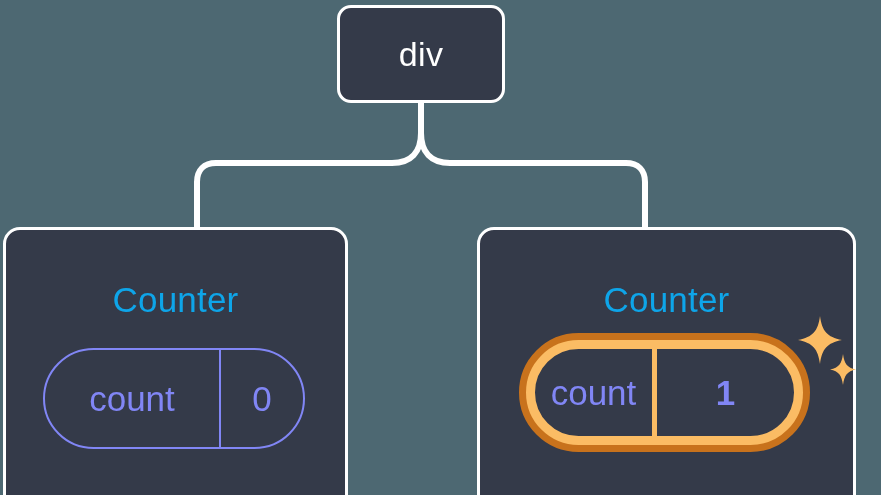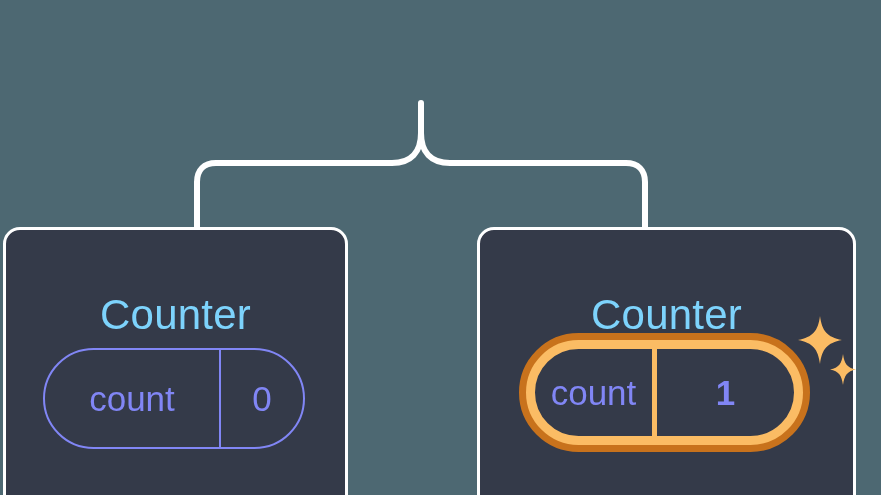--- a/index.html
+++ b/index.html
@@ -63,24 +63,24 @@
     top: 227px;
     width: 379px;
     height: 290px;
     border-radius: 17px;
   }
 
   .node-title {
     position: absolute;
     left: 0;
     right: 0;
-    top: 64px;
+    top: 52px;
     text-align: center;
-    color: #7dd3fc;
-    font-size: 42px;
+    color: #0ea5e9;
+    font-size: 35px;
     line-height: 1;
     letter-spacing: 0.2px;
   }
 
   
   .pill {
     position: absolute;
     box-sizing: border-box;
     display: flex;
     align-items: stretch;
@@ -172,20 +172,23 @@
              L 626 163
              C 638 163 645 170 645 182
              L 645 227" stroke="#ffffff" stroke-width="6" stroke-linecap="round" fill="none"></path>
     <path d="M 421 133
              C 421 152 411 163 392 163
              L 216 163
              C 204 163 197 170 197 182
              L 197 227" stroke="#ffffff" stroke-width="6" stroke-linecap="round" fill="none"></path>
   </svg>
 
+  <div class="node" id="node-div">
+    <span class="node-title-div">div</span>
+  </div>
 
   <div class="node" id="node-counter-left">
     <div class="node-title">Counter</div>
   </div>
 
   <div class="pill" id="pill-left">
     <div class="pill-key">count</div>
     <div class="pill-val">0</div>
   </div>
 

